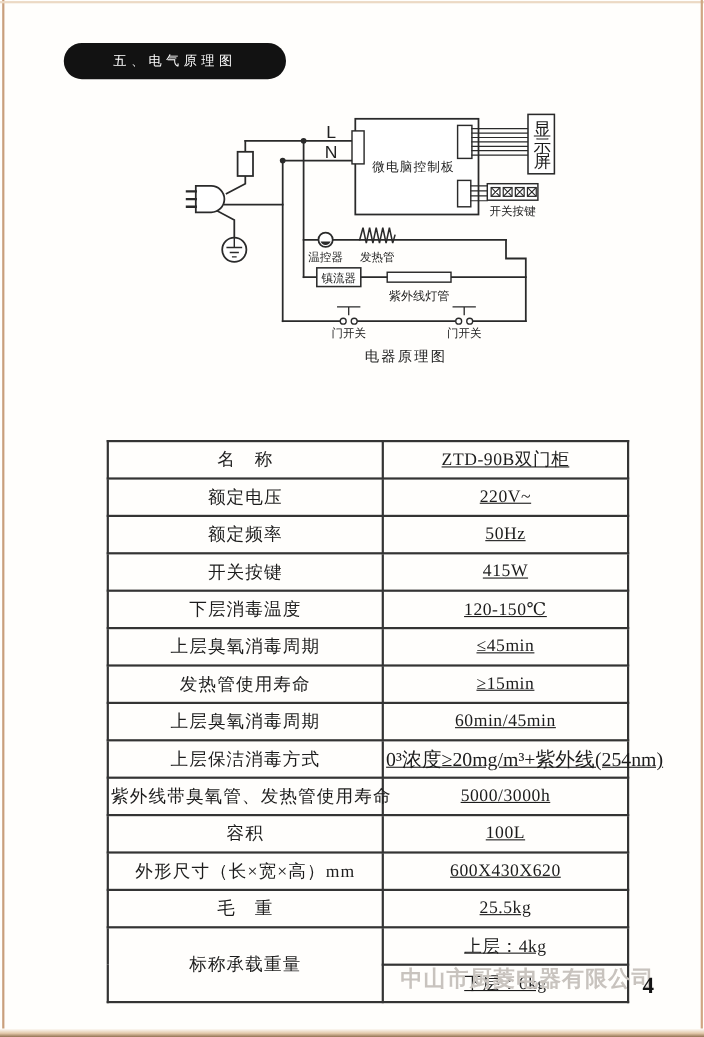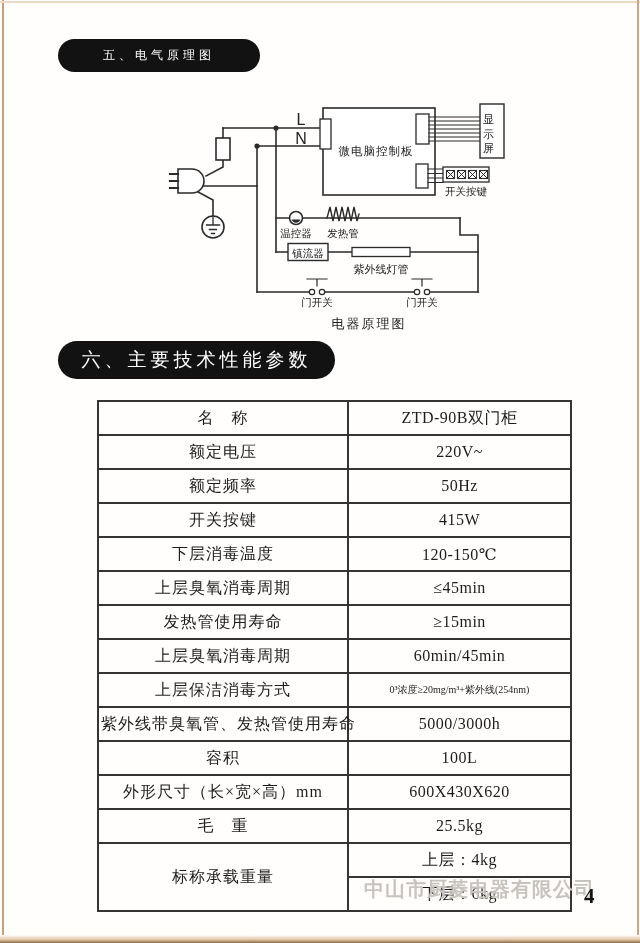--- a/index.html
+++ b/index.html
@@ -27,35 +27,35 @@
   .pill1{left:58px;top:39px;width:202px;height:33px;font-size:12px;}
   .pill2{left:58px;top:341px;width:277px;height:38px;font-size:19px;}
 
   .diagram{position:absolute;left:140px;top:90px;width:400px;height:250px;}
   .diagram text{fill:#222;}
   .diagram .ln-label{font-family:"Liberation Sans","DejaVu Sans",sans-serif;font-size:16px;}
   .diagram .cn{font-family:"Liberation Serif","DejaVu Serif",serif;}
 
   .display-label{
     position:absolute;left:483px;top:112px;width:18px;
-    font-size:11px;line-height:14.5px;text-align:left;
+    font-size:16px;line-height:14.5px;text-align:right;
     word-break:break-all;letter-spacing:0;
   }
 
   .spec-table-wrap{position:absolute;left:97px;top:400px;}
   table.spec{border-collapse:collapse;width:473px;table-layout:fixed;}
   table.spec td{
     border:2px solid #343434;
     height:32px;
     text-align:center;vertical-align:middle;
     font-size:16px;letter-spacing:1px;
     padding:0 2px;overflow:visible;white-space:nowrap;margin-left:37px;
   }
-  table.spec td.val{letter-spacing:0.5px;}
-  table.spec td.val-small{font-size:10px;letter-spacing:0;}
+  table.spec td.val{letter-spacing:0.5px;text-decoration:underline;}
+  table.spec td.val-small{font-size:18px;letter-spacing:0;}
 
   .watermark{
     position:absolute;left:364px;top:876px;
     font-size:20px;font-weight:bold;letter-spacing:1px;
     color:#c8c3be;
     font-family:"Liberation Serif","DejaVu Serif",serif;
   }
   .page-number{
     position:absolute;left:584px;top:884px;
     font-size:21px;font-weight:bold;color:#141414;
@@ -133,21 +133,20 @@
     <text class="cn" x="203" y="147" text-anchor="middle" font-size="10.5">发热管</text>
     <text class="cn" x="168" y="166.5" text-anchor="middle" font-size="10.5">镇流器</text>
     <text class="cn" x="241" y="183" text-anchor="middle" font-size="11">紫外线灯管</text>
     <text class="cn" x="177" y="216" text-anchor="middle" font-size="10.5">门开关</text>
     <text class="cn" x="282" y="216" text-anchor="middle" font-size="10.5">门开关</text>
     <text class="cn" x="229" y="238" text-anchor="middle" font-size="13" letter-spacing="2">电器原理图</text>
   </svg>
 
   <div class="display-label">显示屏</div>
 
-  <div class="pill pill2">六、主要技术性能参数</div>
 
   <div class="spec-table-wrap">
     <table class="spec">
       <colgroup>
           <col style="width:250px">
           <col style="width:223px">
         </colgroup>
       <tbody>
         <tr>
           <td>名　称</td>

